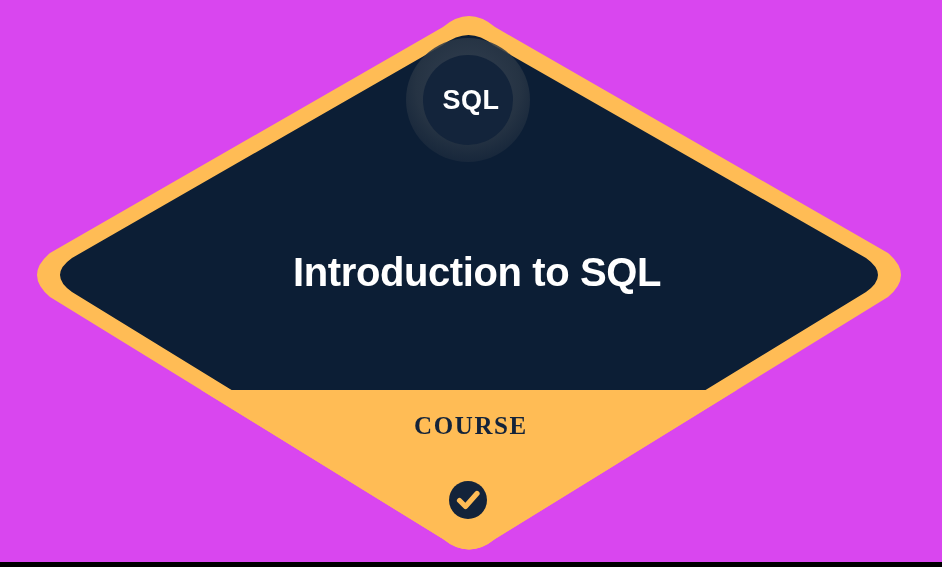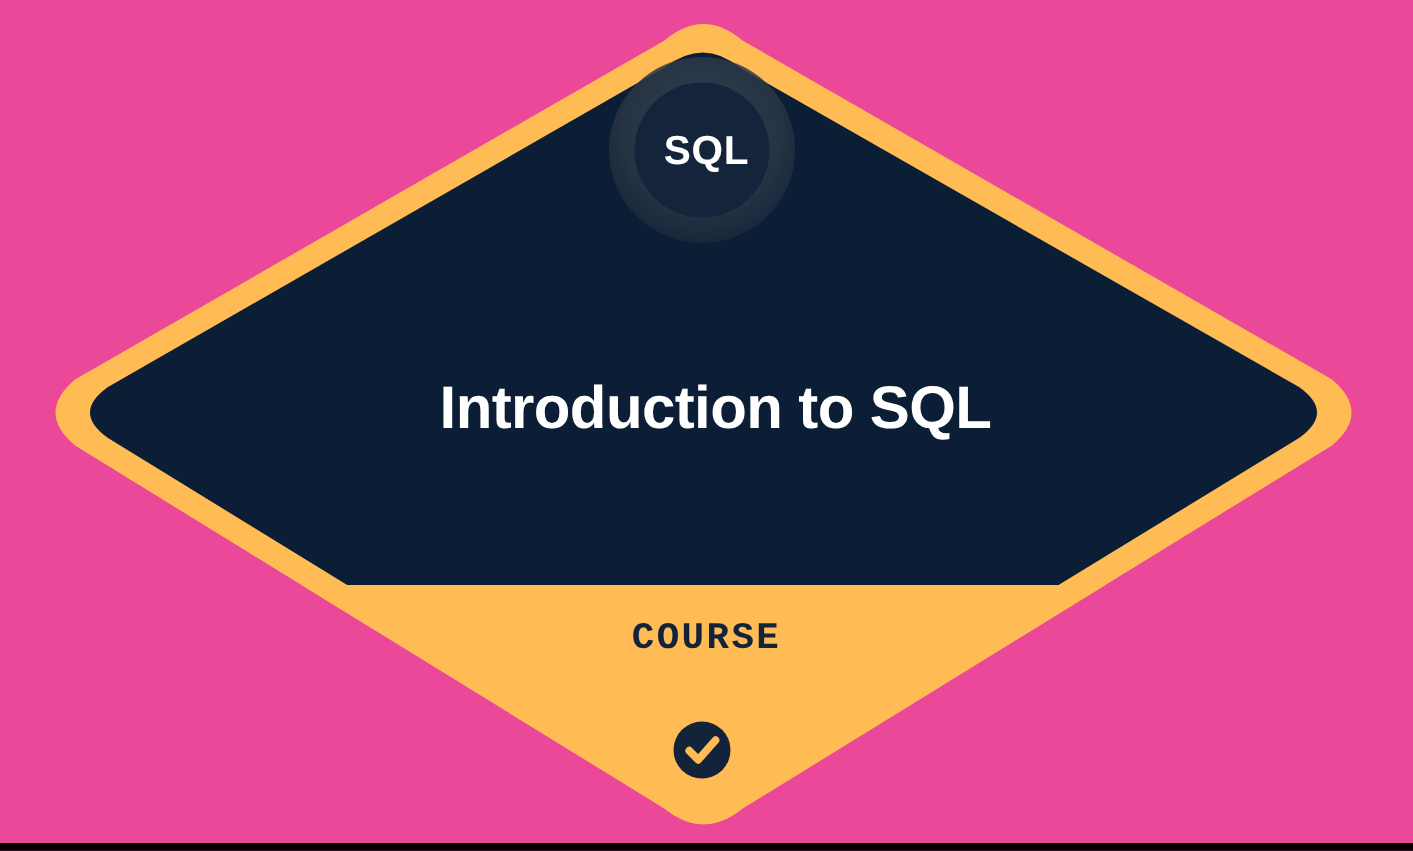--- a/index.html
+++ b/index.html
@@ -14,21 +14,21 @@
     font-family: "Liberation Sans", sans-serif;
     position: relative;
   }
 
   #stage {
     position: absolute;
     left: 0;
     top: 0;
     width: 942px;
     height: 562px;
-    background: #ec4899;
+    background: #d946ef;
   }
 
   #badge-svg {
     position: absolute;
     left: 0;
     top: 0;
     width: 942px;
     height: 567px;
     display: block;
   }
@@ -78,21 +78,21 @@
     width: 942px;
     text-align: center;
   }
   .status-line {
     display: block;
     font-size: 25px;
     font-weight: bold;
     color: #13233a;
     letter-spacing: 1.6px;
     line-height: 35px;
-    font-family: Liberation Mono, monospace;
+    font-family: Liberation Serif, serif;
     text-align: center;
   }
 </style>
 </head>
 <body>
 
 <div id="stage">
 
   <svg id="badge-svg" viewBox="0 0 942 567" xmlns="http://www.w3.org/2000/svg">
     <defs>

